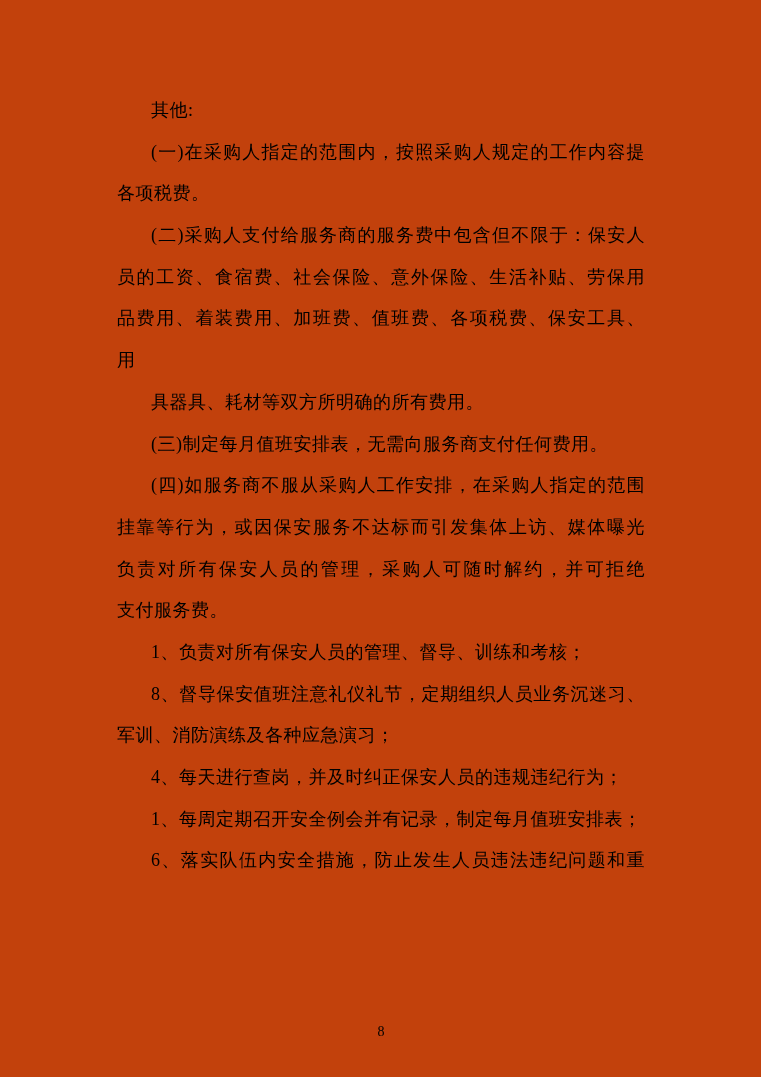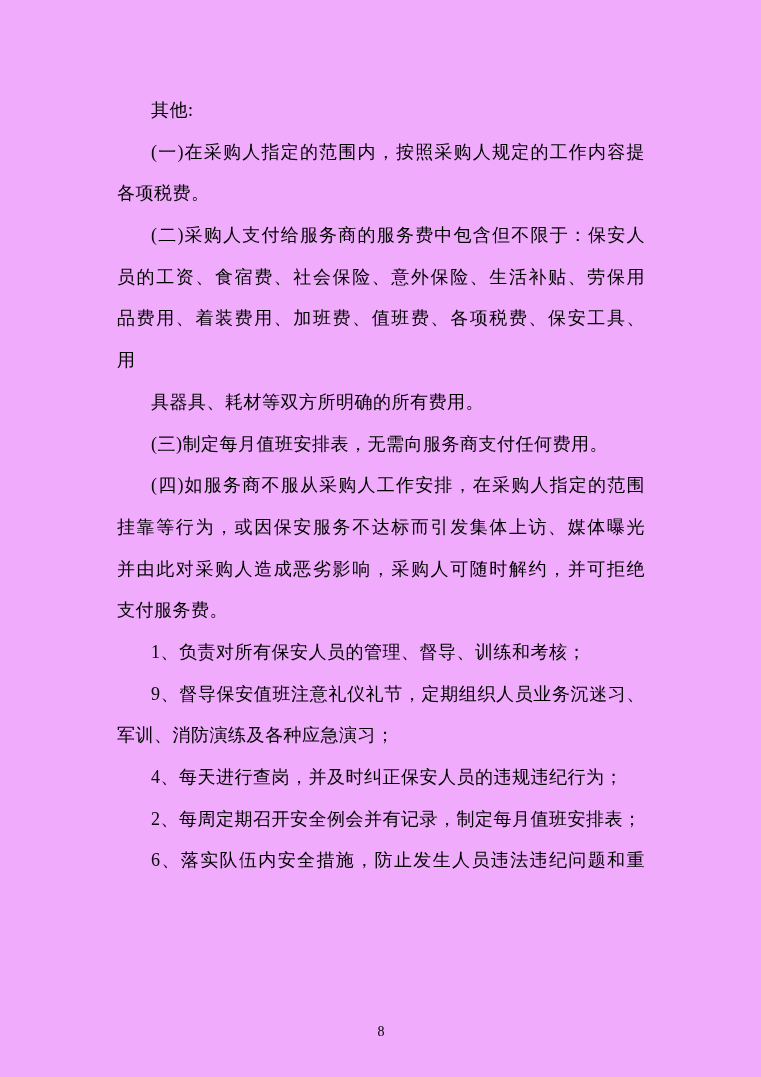--- a/index.html
+++ b/index.html
@@ -9,21 +9,21 @@
     background: #ffffff;
     position: relative;
     overflow: hidden;
     font-family: "Liberation Serif", "DejaVu Serif", serif;
     color: #000000;
   }
   .page {
     position: absolute;
     left: 0; top: 0;
     width: 761px; height: 1077px;
-    background: #f0abfc;
+    background: #c2410c;
   }
   .text-block {
     position: absolute;
     left: 117px;
     top: 90px;
     width: 528px;
   }
   .line {
     font-size: 18px;
     line-height: 41.7px;
@@ -57,23 +57,23 @@
       <div class="line indent justify">(一)在采购人指定的范围内，按照采购人规定的工作内容提</div>
       <div class="line">各项税费。</div>
       <div class="line indent justify">(二)采购人支付给服务商的服务费中包含但不限于：保安人</div>
       <div class="line justify">员的工资、食宿费、社会保险、意外保险、生活补贴、劳保用</div>
       <div class="line justify">品费用、着装费用、加班费、值班费、各项税费、保安工具、</div>
       <div class="line">用</div>
       <div class="line indent">具器具、耗材等双方所明确的所有费用。</div>
       <div class="line indent">(三)制定每月值班安排表，无需向服务商支付任何费用。</div>
       <div class="line indent justify">(四)如服务商不服从采购人工作安排，在采购人指定的范围内、</div>
       <div class="line justify">挂靠等行为，或因保安服务不达标而引发集体上访、媒体曝光</div>
-      <div class="line justify">并由此对采购人造成恶劣影响，采购人可随时解约，并可拒绝</div>
+      <div class="line justify">负责对所有保安人员的管理，采购人可随时解约，并可拒绝</div>
       <div class="line">支付服务费。</div>
       <div class="line indent">1、负责对所有保安人员的管理、督导、训练和考核；</div>
-      <div class="line indent justify">9、督导保安值班注意礼仪礼节，定期组织人员业务沉迷习、</div>
+      <div class="line indent justify">8、督导保安值班注意礼仪礼节，定期组织人员业务沉迷习、</div>
       <div class="line">军训、消防演练及各种应急演习；</div>
       <div class="line indent">4、每天进行查岗，并及时纠正保安人员的违规违纪行为；</div>
-      <div class="line indent">2、每周定期召开安全例会并有记录，制定每月值班安排表；</div>
+      <div class="line indent">1、每周定期召开安全例会并有记录，制定每月值班安排表；</div>
       <div class="line indent justify">6、落实队伍内安全措施，防止发生人员违法违纪问题和重</div>
     </div>
   <div class="page-number">8</div>
 </div>
 
 </body></html>

